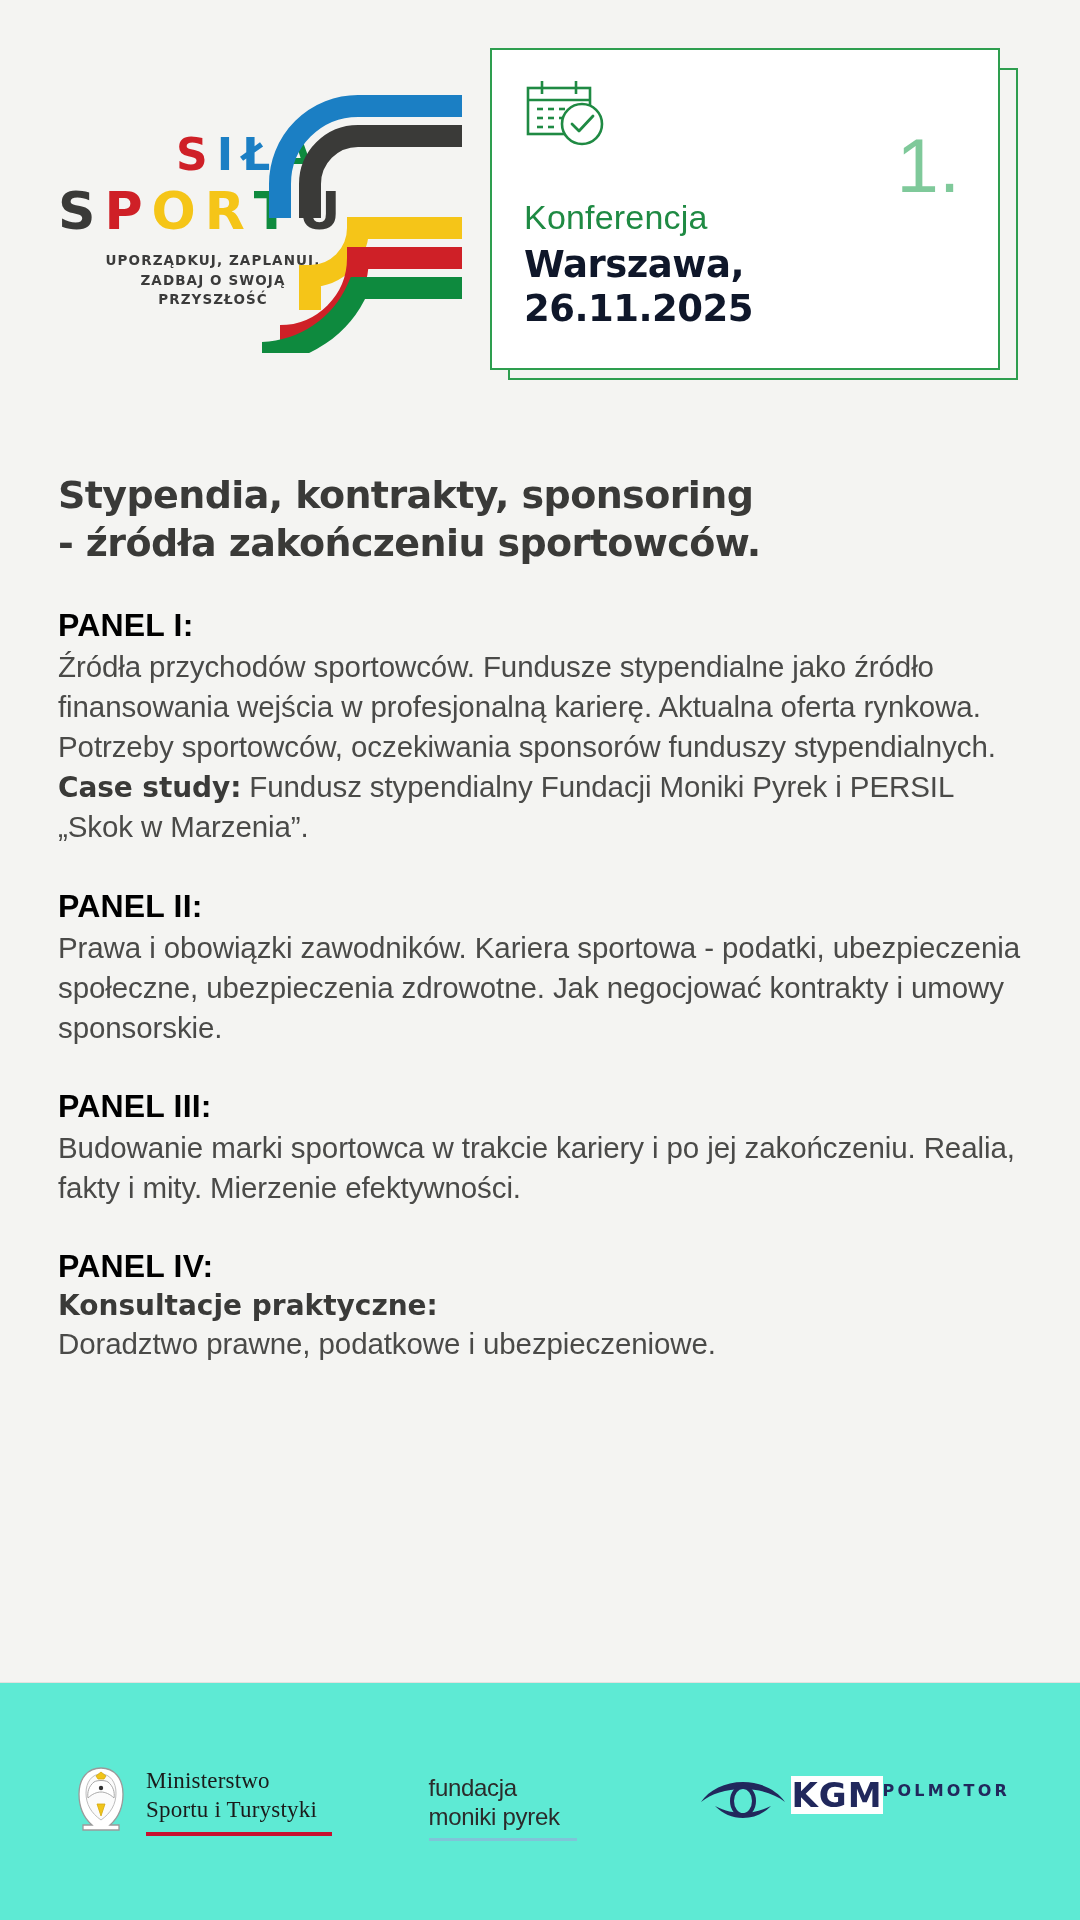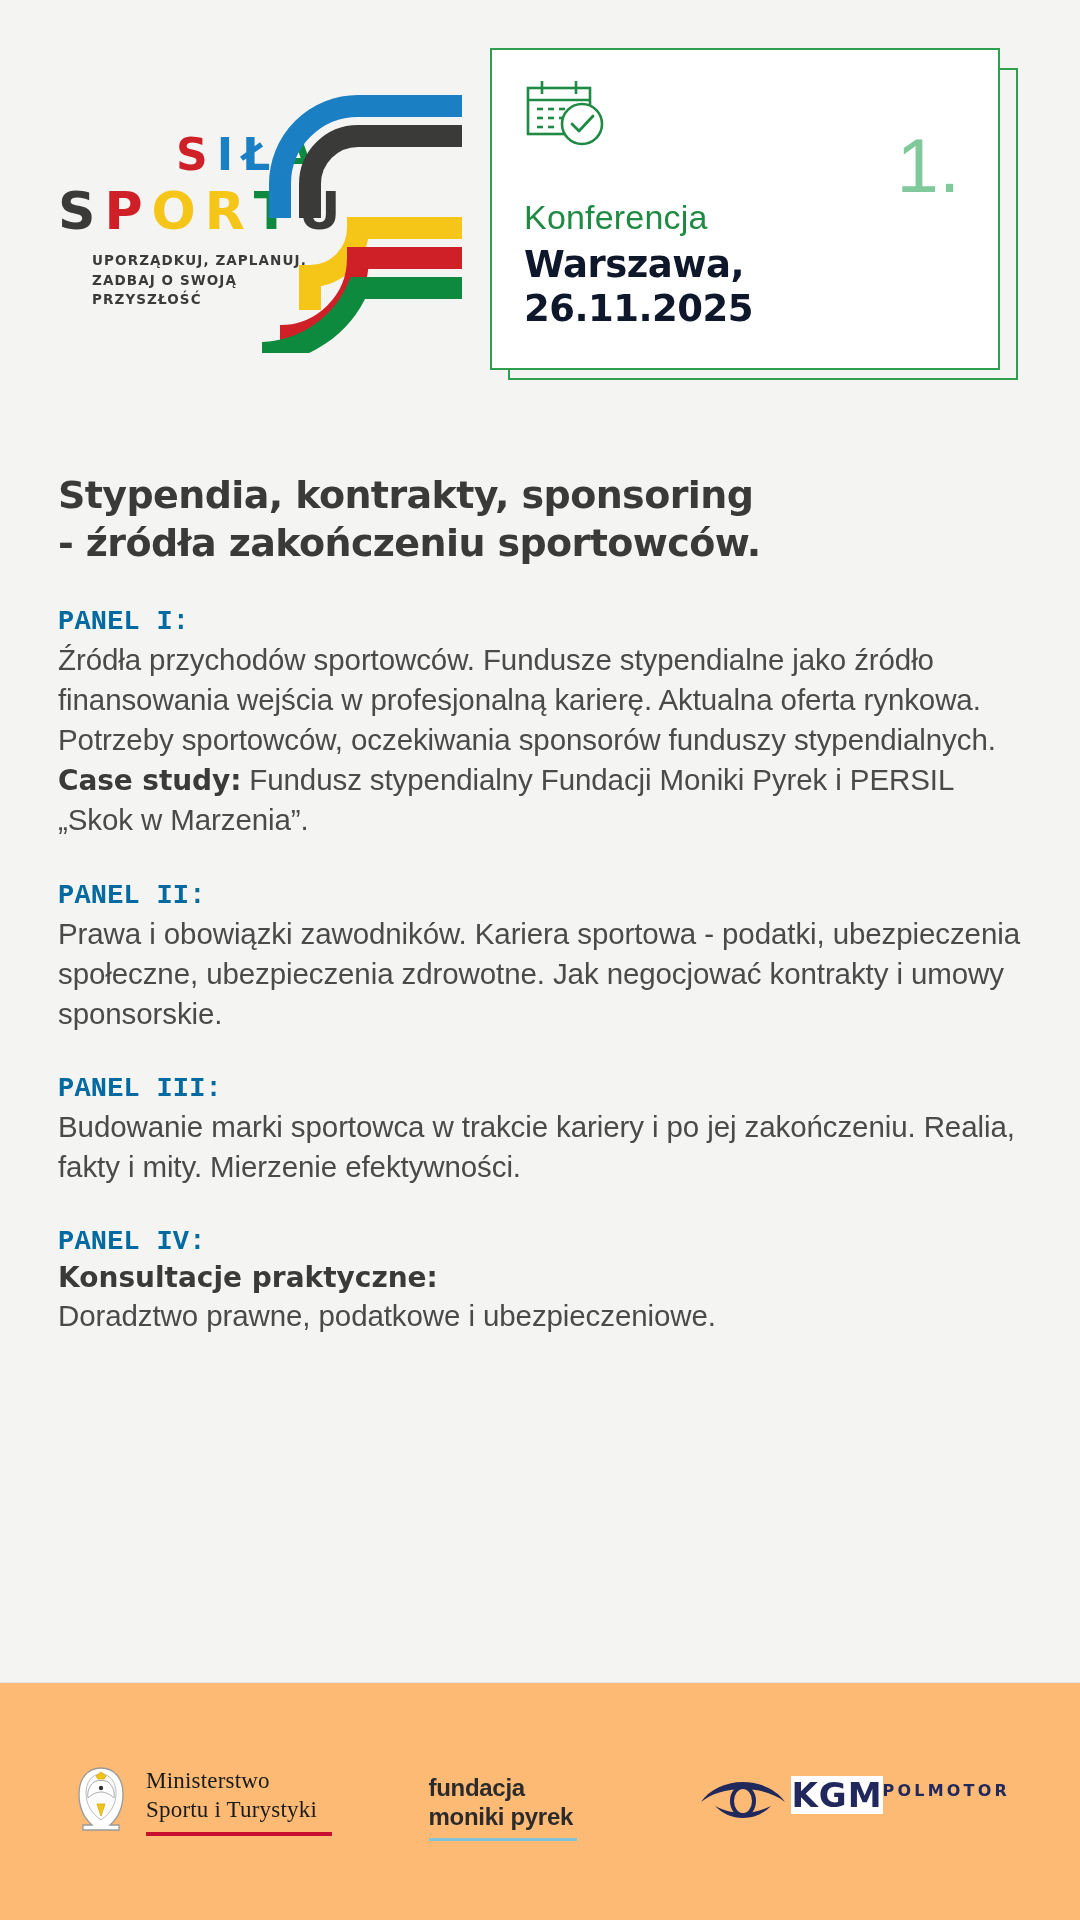--- a/index.html
+++ b/index.html
@@ -54,21 +54,21 @@
   }
   .logo-tagline {
     margin-top: 14px;
     padding-left: 34px;
     font-family: "DejaVu Sans", sans-serif;
     font-weight: 700;
     font-size: 13.5px;
     letter-spacing: 1.1px;
     line-height: 1.45;
     color: #3b3b3b;
-    text-align: left;
+    text-align: center;
     width: 276px;
   }
 
   
   .arcs {
     position: absolute;
     left: 262px; top: 88px;
     width: 200px; height: 265px;
   }
 
@@ -125,24 +125,24 @@
   .title {
     font-family: "DejaVu Sans", sans-serif;
     font-weight: 700;
     font-size: 38px;
     line-height: 1.25;
     color: #3a3a38;
     letter-spacing: -0.6px;
   }
   .panel { margin-top: 40px; }
   .panel-head {
-    font-family: Liberation Mono, monospace;
-    font-weight: 700;
-    font-size: 27px;
-    color: #0369a1;
+    font-family: Liberation Sans, sans-serif;
+    font-weight: 700;
+    font-size: 32px;
+    color: #000000;
     letter-spacing: 0.2px;
     margin-bottom: 3px;
   }
   .panel-body {
     font-family: "Liberation Sans", sans-serif;
     font-weight: 400;
     font-size: 29.5px;
     line-height: 1.36;
     color: #4a4a48;
     letter-spacing: -0.1px;
@@ -165,21 +165,21 @@
   .divider {
     position: absolute;
     left: 0; top: 1682px;
     width: 1080px; height: 1px;
     background: #e2e2df;
   }
   .footer {
     position: absolute;
     left: 0; top: 1683px;
     width: 1080px; height: 237px;
-    background: #fdba74;
+    background: #5eead4;
     display: flex;
     align-items: center;
   }
   .footer-inner {
     display: flex;
     align-items: center;
     width: 100%;
     padding: 0 70px;
   }
   .logo-msit {
@@ -201,21 +201,21 @@
     background: #c8102e;
   }
   .logo-fmp {
     width: 270px;
     display: flex; flex-direction: column;
     align-items: flex-start;
     padding-left: 48px;
   }
   .fmp-text {
     font-family: "Liberation Sans", sans-serif;
-    font-weight: 700;
+    font-weight: 400;
     font-size: 24px;
     line-height: 1.2;
     color: #2b2b2b;
     letter-spacing: -0.3px;
     margin-top: 12px;
   }
   .fmp-rule {
     margin-top: 6px;
     width: 148px; height: 3px;
     background: #7fc4d8;

